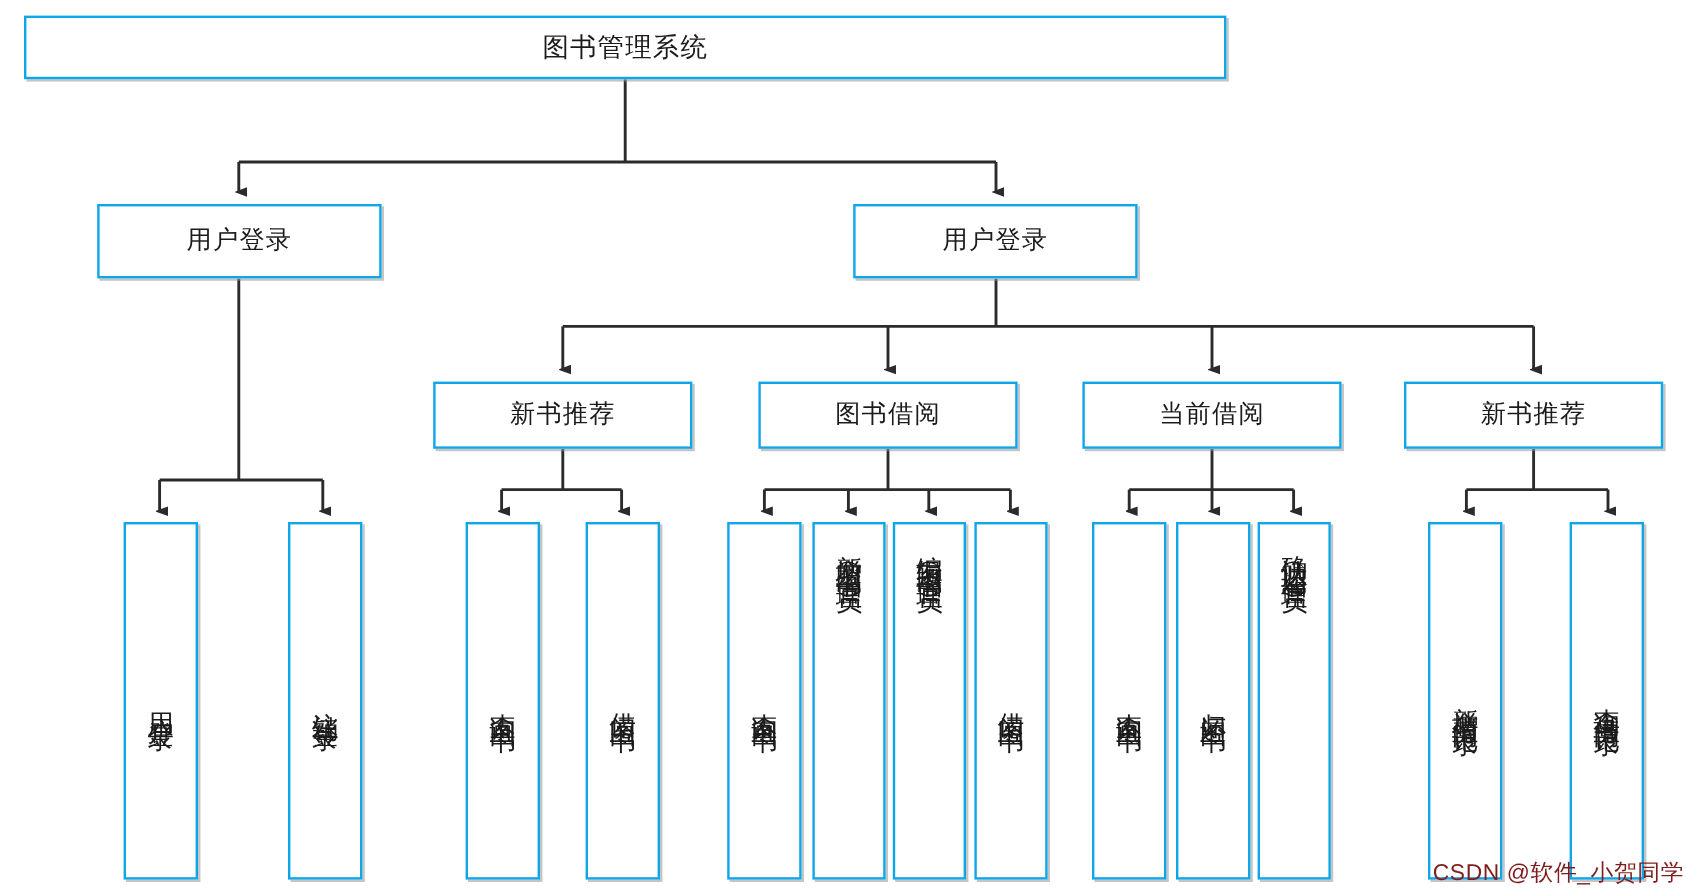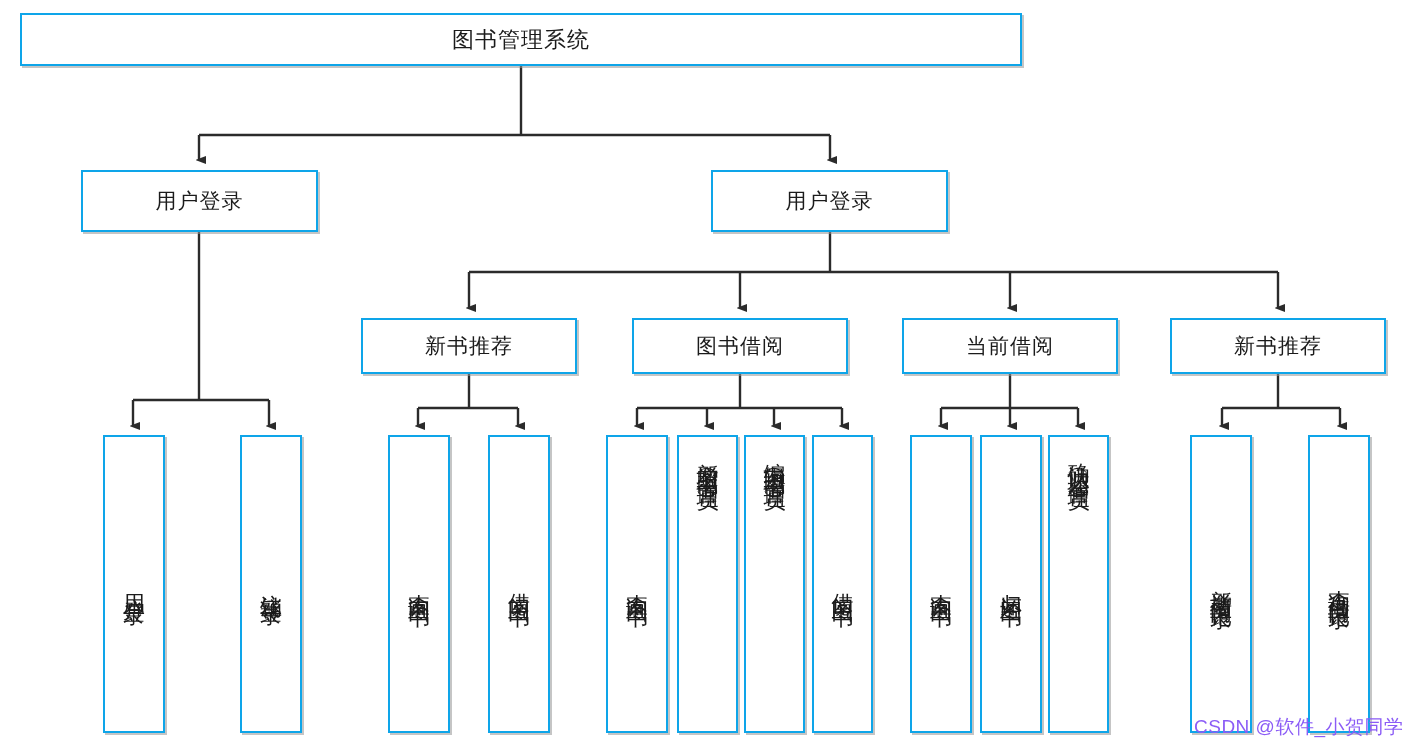--- a/index.html
+++ b/index.html
@@ -51,21 +51,21 @@
     text-orientation: upright;
     font-size: 22px;
     letter-spacing: 4px;
     line-height: 1;
     white-space: nowrap;
   }
   .node.leaf.centered { align-items: center; padding-top: 0; }
   .watermark {
     position: absolute;
     font-size: 19px;
-    color: #8b5cf6;
+    color: #7f1d1d;
     white-space: nowrap;
     letter-spacing: 0.5px;
   }
 </style>
 </head>
 <body>
 
 <div id="canvas">
 
   <svg class="edges" viewBox="0 0 1405 747" xmlns="http://www.w3.org/2000/svg">

